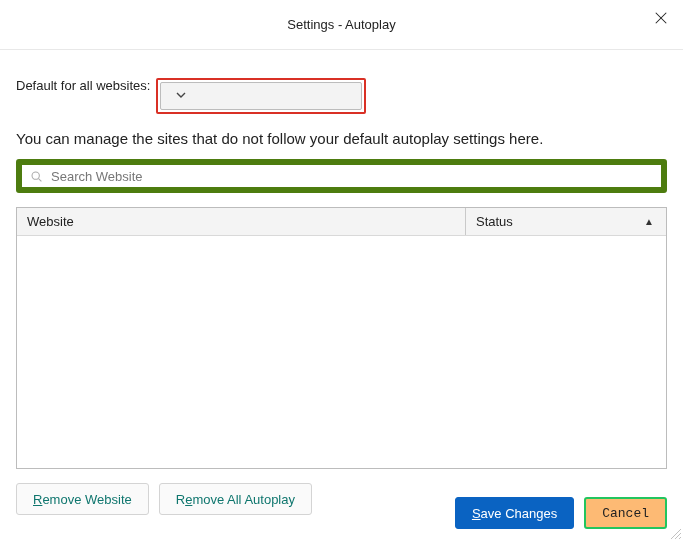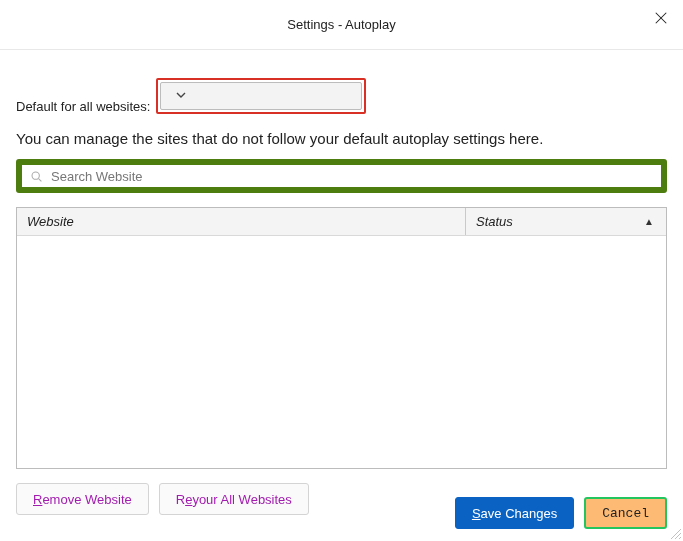--- a/index.html
+++ b/index.html
@@ -35,21 +35,21 @@
     align-items: center;
     justify-content: center;
     cursor: pointer;
   }
   .close-btn svg { width: 14px; height: 14px; }
   .content {
     padding: 14px 16px 0 16px;
   }
   .row-default {
     display: flex;
-    align-items: flex-end;
+    align-items: flex-start;
     gap: 6px;
     margin-top: 14px;
   }
   .label-default {
     font-size: 13px;
     color: #222;
   }
   .select-wrap {
     border: 2px solid #d93025;
     padding: 2px;
@@ -100,21 +100,20 @@
     border: 1px solid #bcbcbc;
     height: 262px;
     display: flex;
     flex-direction: column;
   }
   .thead {
     display: flex;
     height: 28px;
     background: #f4f4f4;
     border-bottom: 1px solid #d9d9d9;
-    font-style: italic;
   }
   .th {
     display: flex;
     align-items: center;
     padding: 0 10px;
     font-size: 13px;
     color: #222;
     cursor: pointer;
   }
   .th-website {
@@ -143,21 +142,21 @@
     height: 32px;
     padding: 0 16px;
     border: 1px solid #d4d4d4;
     border-radius: 3px;
     background: #fdfdfd;
     font-size: 13px;
     font-family: inherit;
     cursor: pointer;
   }
   .btn[disabled] {
-    color: #a21caf;
+    color: #0f766e;
     cursor: default;
     background: #fafafa;
   }
   .footer {
     position: absolute;
     right: 16px;
     bottom: 12px;
     display: flex;
     gap: 10px;
   }
@@ -231,21 +230,21 @@
       </div>
     </div>
     <div class="tbody"></div>
   </div>
 
   <div class="btn-row">
     <button class="btn" disabled="">
       <span class="mnemonic">R</span><span>emove Website</span>
     </button>
     <button class="btn" disabled="">
-      R<span class="mnemonic">e</span><span>your All Websites</span>
+      R<span class="mnemonic">e</span><span>move All Autoplay</span>
     </button>
   </div>
 
 </div>
 
 <div class="footer">
   <button class="btn btn-primary">
     <span class="mnemonic">S</span><span>ave Changes</span>
   </button>
   <button class="btn btn-secondary">Cancel</button>

